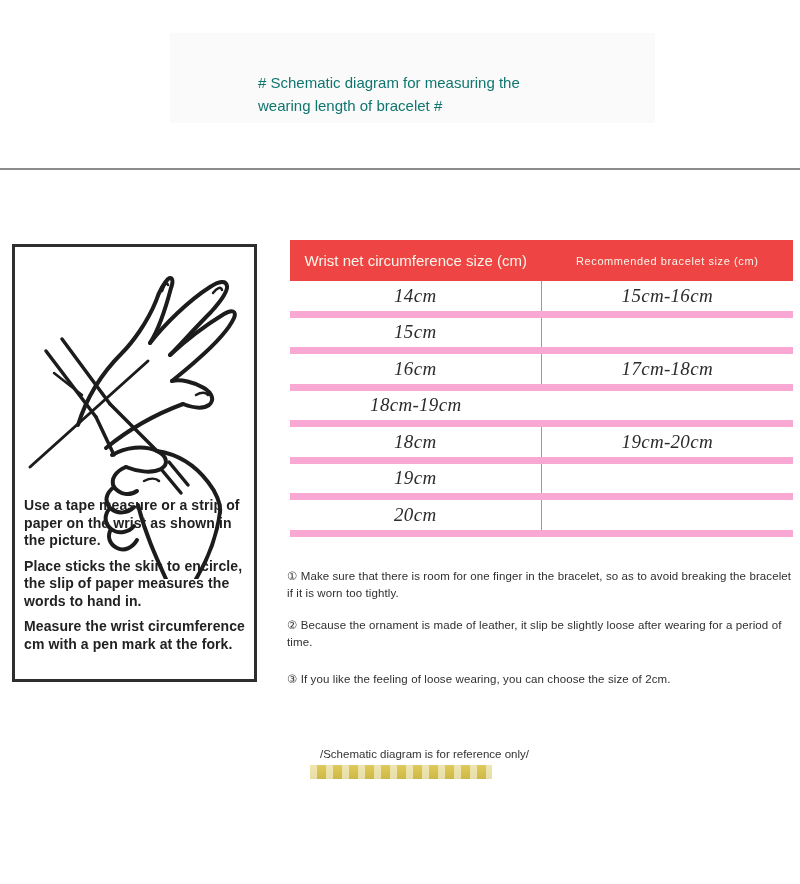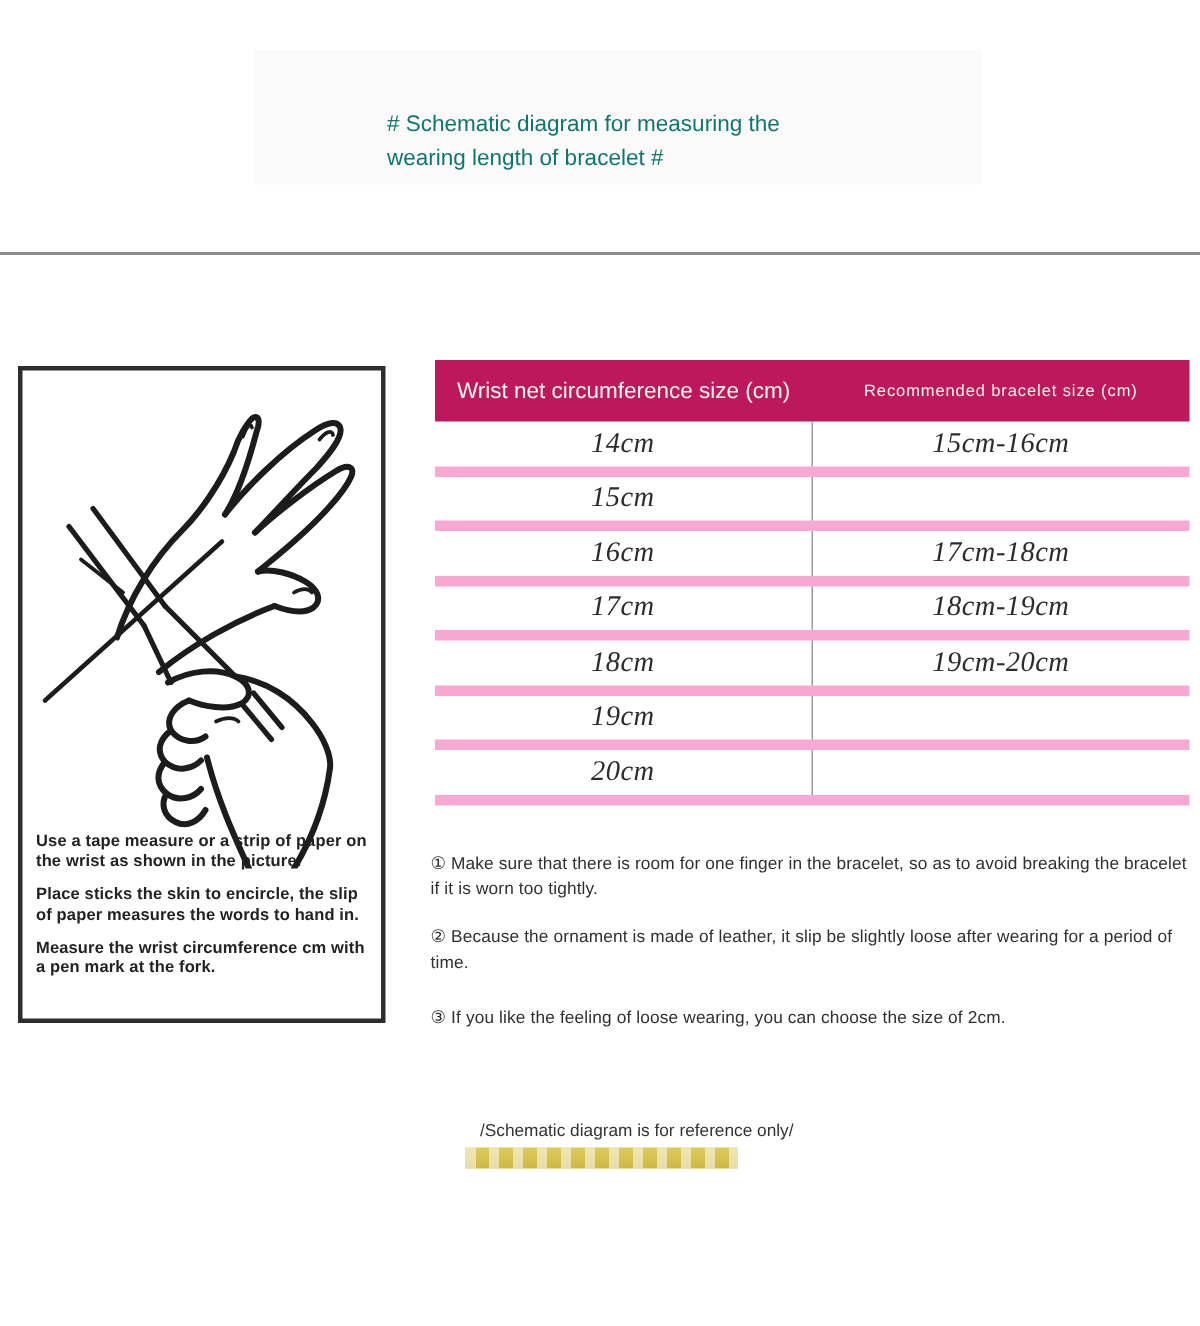--- a/index.html
+++ b/index.html
@@ -38,21 +38,21 @@
     border: 3px solid #2e2e2e;
     background: #ffffff;
   }
   .illus-box svg { display: block; margin: 2px auto 0 auto; }
   .illus-notes {
     position: absolute; left: 0; bottom: 18px;
     padding: 0 9px;
     width: 100%;
   }
   .illus-notes p {
-    font-size: 11px; font-weight: 700; color: #222;
+    font-size: 14px; font-weight: 700; color: #222;
     line-height: 1.25; margin-bottom: 8px;
     letter-spacing: 0.1px;
   }
 
   
   .size-table {
     position: absolute; left: 290px; top: 240px;
     width: 503px;
   }
   .thead {
@@ -151,38 +151,37 @@
     <path d="M153,213 L172,236" stroke-width="3.5"></path>
   </svg>
   <div class="illus-notes">
     <p>Use a tape measure or a strip of paper on the wrist as shown in the picture.</p>
     <p>Place sticks the skin to encircle, the slip of paper measures the words to hand in.</p>
     <p>Measure the wrist circumference cm with a pen mark at the fork.</p>
   </div>
 </div>
 
 <div class="size-table">
-  <div class="thead" style="background: #be185d;">
+  <div class="thead" style="background: #ef4444;">
     <div class="hcell h-left">Wrist net circumference size (cm)</div>
     <div class="hcell h-right">Recommended bracelet size (cm)</div>
   </div>
   <div>
       <div class="trow">
         <div class="tcell left">14cm</div>
         <div class="tcell">15cm-16cm</div>
       </div>
       <div class="trow">
         <div class="tcell left">15cm</div>
       </div>
       <div class="trow">
         <div class="tcell left">16cm</div>
         <div class="tcell">17cm-18cm</div>
       </div>
       <div class="trow">
-        <div class="tcell left">17cm</div>
         <div class="tcell">18cm-19cm</div>
       </div>
       <div class="trow">
         <div class="tcell left">18cm</div>
         <div class="tcell">19cm-20cm</div>
       </div>
       <div class="trow">
         <div class="tcell left">19cm</div>
       </div>
       <div class="trow">

